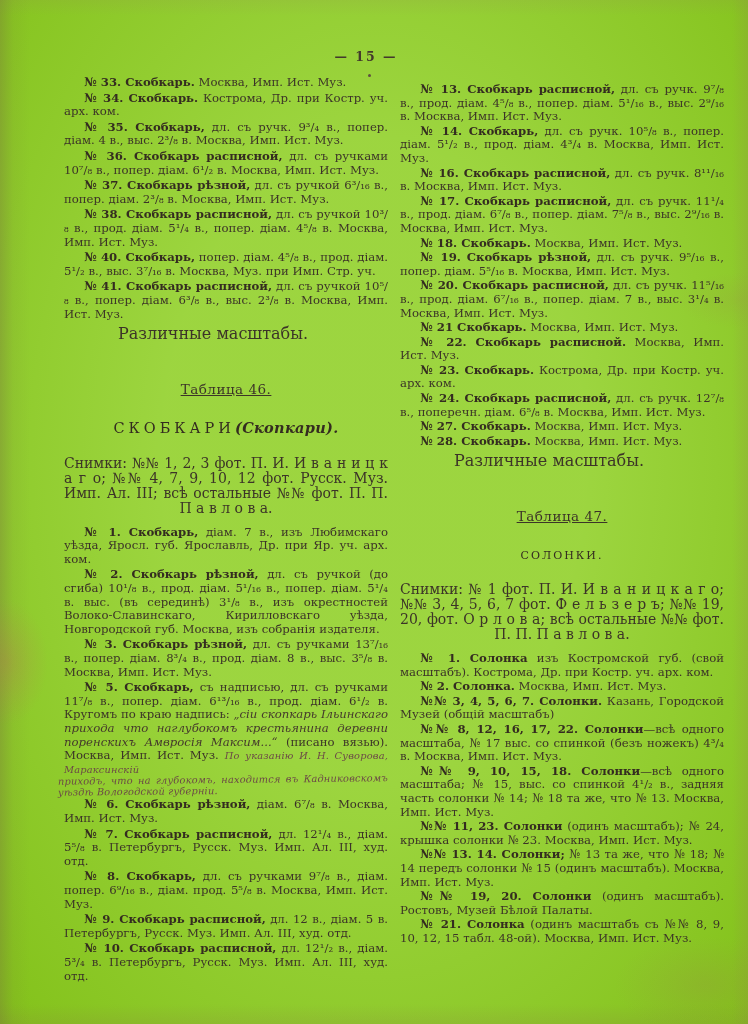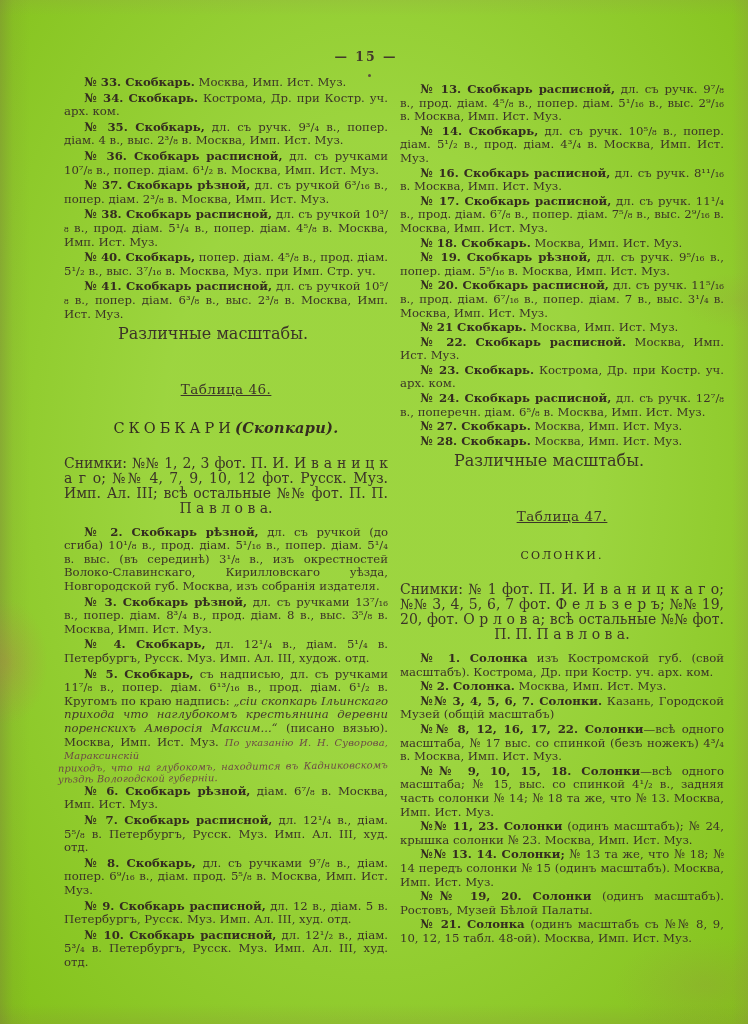--- a/index.html
+++ b/index.html
@@ -73,26 +73,26 @@
         <p class="entry"><b>№ 41. Скобкарь расписной,</b><span> дл. съ ручкой 10⁵/₈ в., попер. діам. 6³/₈ в., выс. 2³/₈ в. Москва, Имп. Ист. Муз.</span></p>
       </div>
     <p class="note">Различные масштабы.</p>
 
     <h2 class="cap">Таблица 46.</h2>
     <h1 class="title"><span class="caps">СКОБКАРИ</span><i>(Скопкари).</i></h1>
     <p class="credits">Снимки: №№ 1, 2, 3 фот. П. И. И в а н и ц к а г о; №№ 4, 7, 9, 10, 12 фот. Русск. Муз. Имп. Ал. III; всѣ остальные №№ фот. П. П. П а в л о в а.</p>
 
     <div>
 
+        <p class="entry"><b>№ 1. Скобкарь,</b><span> діам. 7 в., изъ Любимскаго уѣзда, Яросл. губ. Ярославль, Др. при Яр. уч. арх. ком.</span></p>
 
         <p class="entry"><b>№ 2. Скобкарь рѣзной,</b><span> дл. съ ручкой (до сгиба) 10¹/₈ в., прод. діам. 5¹/₁₆ в., попер. діам. 5¹/₄ в. выс. (въ серединѣ) 3¹/₈ в., изъ окрестностей Волоко-Славинскаго, Кирилловскаго уѣзда, Новгородской губ. Москва, изъ собранія издателя.</span></p>
 
         <p class="entry"><b>№ 3. Скобкарь рѣзной,</b><span> дл. съ ручками 13⁷/₁₆ в., попер. діам. 8³/₄ в., прод. діам. 8 в., выс. 3⁵/₈ в. Москва, Имп. Ист. Муз.</span></p>
 
-        <p class="entry"><b>№ 4. Скобкарь,</b><span> дл. 12¹/₄ в., діам. 5¹/₄ в. Петербургъ, Русск. Муз. Имп. Ал. III, худож. отд.</span></p>
 
         <p class="entry"><b>№ 5. Скобкарь,</b><span> съ надписью, дл. съ ручками 11⁷/₈ в., попер. діам. 6¹³/₁₆ в., прод. діам. 6¹/₂ в. Кругомъ по краю надпись: </span><i>„сіи скопкарь Ільинскаго прихода что наглубокомъ крестьянина деревни поренскихъ Амвросія Максим...“</i><span> (писано вязью). Москва, Имп. Ист. Муз. </span><span class="hw">По указанію И. Н. Суворова, Мараксинскій</span><span class="hw hw2">приходъ, что на глубокомъ, находится въ Кадниковскомъ уѣздѣ Вологодской губерніи.</span></p>
 
         <p class="entry"><b>№ 6. Скобкарь рѣзной,</b><span> діам. 6⁷/₈ в. Москва, Имп. Ист. Муз.</span></p>
 
         <p class="entry"><b>№ 7. Скобкарь расписной,</b><span> дл. 12¹/₄ в., діам. 5⁵/₈ в. Петербургъ, Русск. Муз. Имп. Ал. III, худ. отд.</span></p>
 
         <p class="entry"><b>№ 8. Скобкарь,</b><span> дл. съ ручками 9⁷/₈ в., діам. попер. 6⁹/₁₆ в., діам. прод. 5⁵/₈ в. Москва, Имп. Ист. Муз.</span></p>
 
         <p class="entry"><b>№ 9. Скобкарь расписной,</b><span> дл. 12 в., діам. 5 в. Петербургъ, Русск. Муз. Имп. Ал. III, худ. отд.</span></p>

